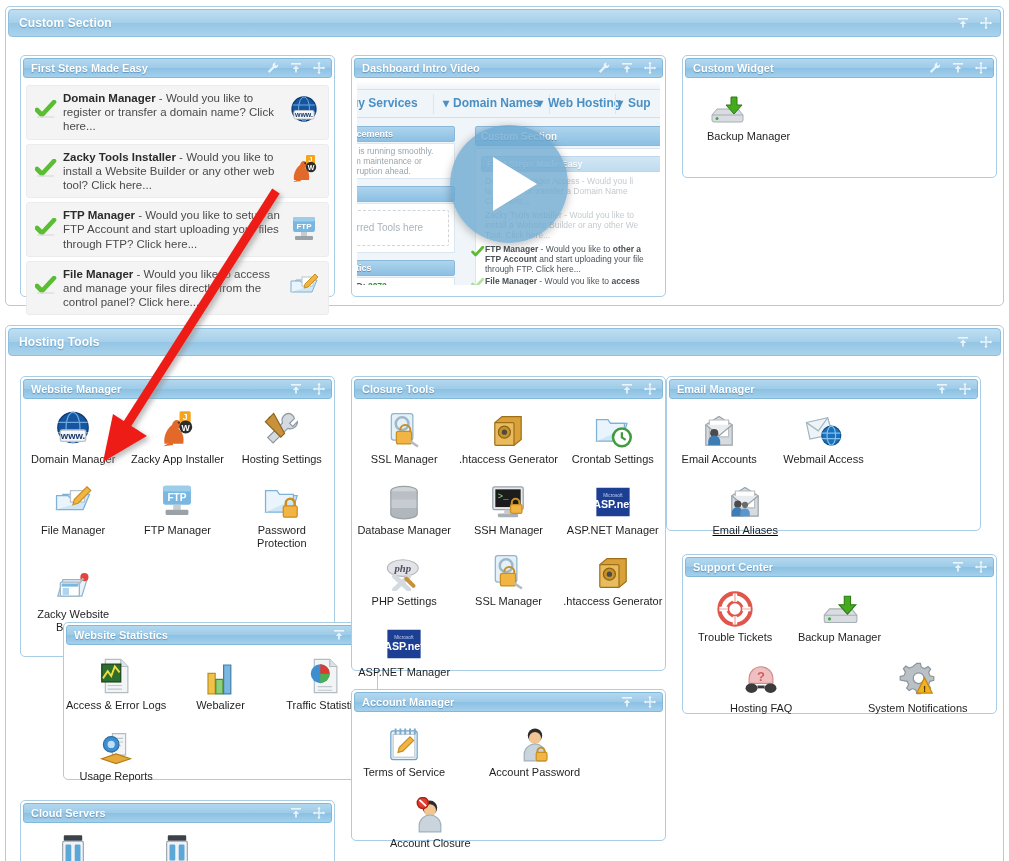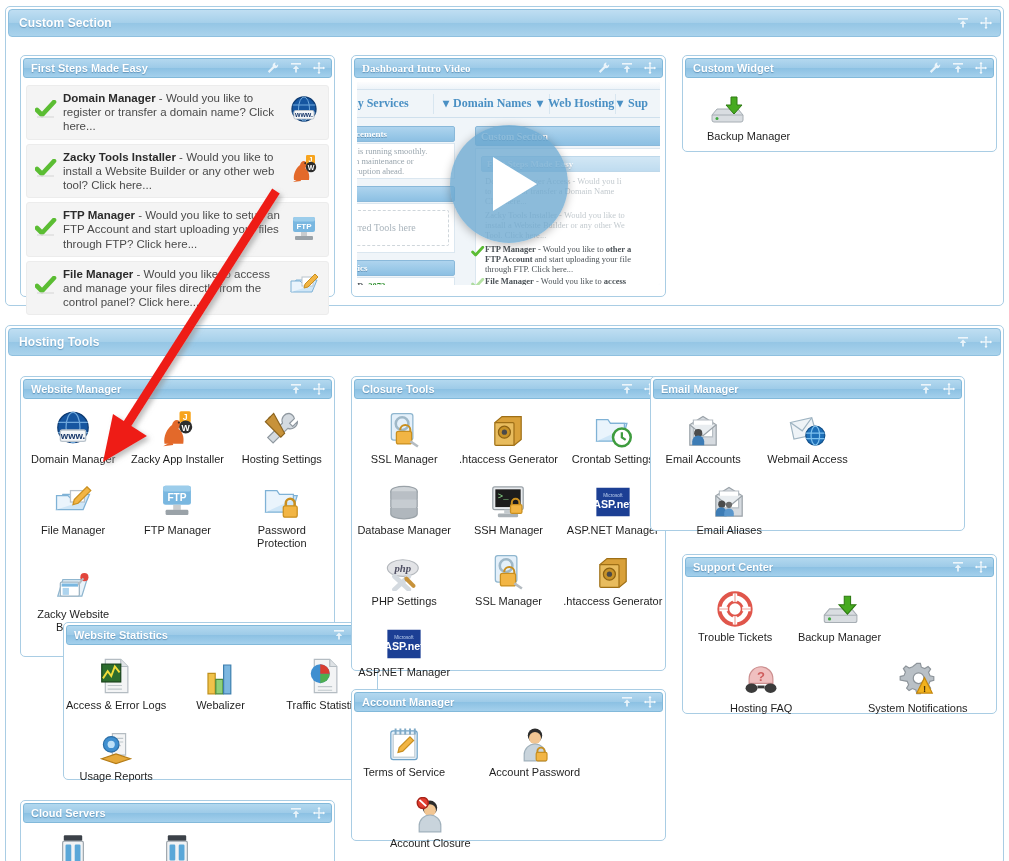--- a/index.html
+++ b/index.html
@@ -285,21 +285,21 @@
               <path d="M2 20 L2 9 H11 L13 11 H21 V14" fill="#eaf4fc" stroke="#7fb2d6"></path>
               <rect x="13" y="5" width="11" height="9" fill="#ffffff" stroke="#b9c3cc"></rect>
               <path d="M26 2 l3 3 -10 10 -4 1 1 -4z" fill="#f2b544" stroke="#c98f1f"></path>
             </svg>
           </span>
         </div>
 
       </div>
     </div>
 
-    <div class="panel" style="left:345px; top:48px; width:315px; height:242px;font-family:Liberation Serif, serif;">
+    <div class="panel" style="left:345px; top:48px; width:315px; height:242px;">
       <div class="panel-head">
         <span class="title">Dashboard Intro Video</span>
         <span class="head-tools">
           <span class="hicon">
             <svg viewBox="0 0 12 12">
                 <path d="M8.6 0.6a3 3 0 0 0-2.9 3.8L0.8 9.3l1.6 1.6 4.9-4.9a3 3 0 0 0 3.8-3.7L9.3 3.9 8 2.6z" fill="#fff" opacity=".85"></path>
               </svg>
           </span>
           <span class="hicon">
             <svg viewBox="0 0 12 12">
@@ -369,21 +369,21 @@
           <svg style="position:absolute;left:114px;top:196px;opacity:.45;" width="14" height="12" viewBox="0 0 22 20">
               <path d="M2 10 L7 15 L19 2" stroke="#5bbd33" stroke-width="4.6" fill="none" stroke-linecap="round" stroke-linejoin="round"></path>
             </svg>
         </div>
         <div class="play-btn">
           <div class="play-tri"></div>
         </div>
       </div>
     </div>
 
-    <div class="panel" style="left:676px; top:48px; width:315px; height:97px;">
+    <div class="panel" style="left:676px; top:48px; width:315px; height:123px;">
       <div class="panel-head">
         <span class="title">Custom Widget</span>
         <span class="head-tools">
           <span class="hicon">
             <svg viewBox="0 0 12 12">
                 <path d="M8.6 0.6a3 3 0 0 0-2.9 3.8L0.8 9.3l1.6 1.6 4.9-4.9a3 3 0 0 0 3.8-3.7L9.3 3.9 8 2.6z" fill="#fff" opacity=".85"></path>
               </svg>
           </span>
           <span class="hicon">
             <svg viewBox="0 0 12 12">
@@ -841,21 +841,21 @@
               <path d="M5 29 v-5 a9 9 0 0 1 18 0 v5z" fill="#c9d4dc" stroke="#9fb0bb"></path>
               <circle cx="8" cy="5" r="4.6" fill="#e23d2f" stroke="#a72318" stroke-width="1.2"></circle>
               <path d="M5.2 2.4 L10.8 7.6" stroke="#fff" stroke-width="1.6"></path>
             </svg>
           </div>
           <div class="tlabel">Account Closure</div>
         </div>
       </div>
     </div>
 
-    <div class="panel" style="left:644px; top:50px; width:315px; height:155px;">
+    <div class="panel" style="left:660px; top:50px; width:315px; height:155px;">
       <div class="panel-head">
         <span class="title">Email Manager</span>
         <span class="head-tools">
           <span class="hicon">
             <svg viewBox="0 0 12 12">
                 <rect x="1" y="1" width="10" height="1.6" fill="#fff" opacity=".85"></rect>
                 <path d="M6 3.4 L9.2 7 H6.9 V10.6 H5.1 V7 H2.8 Z" fill="#fff" opacity=".85"></path>
               </svg>
           </span>
           <span class="hicon">
@@ -884,21 +884,21 @@
             <svg width="38" height="34" viewBox="0 0 32 28">
               <path d="M2 6 L20 2 L24 16 L5 20z" fill="#eef3f7" stroke="#9fb4c2"></path>
               <path d="M2 6 L12 13 L20 2" fill="none" stroke="#9fb4c2"></path>
               <circle cx="23" cy="17" r="8" fill="#1d6fb8" stroke="#12508a"></circle>
               <ellipse cx="23" cy="17" rx="3.6" ry="8" fill="none" stroke="#7fc2ef"></ellipse>
               <path d="M15.2 15 h15.6 M15.2 19.5 h15.6" stroke="#7fc2ef"></path>
             </svg>
           </div>
           <div class="tlabel">Webmail Access</div>
         </div>
-        <div class="tile" style="width:50%;">
+        <div class="tile" style="width:50%;text-decoration:underline;">
           <div class="tico">
             <svg width="36" height="34" viewBox="0 0 30 28">
               <path d="M4 8 L15 1 L26 8 v17 H4z" fill="#d6dbe0" stroke="#9aa2a8"></path>
               <path d="M7 4 h16 v14 H7z" fill="#ffffff" stroke="#b7bec4"></path>
               <path d="M4 8 L15 17 L26 8" fill="#e9edf0" stroke="#9aa2a8"></path>
               <circle cx="9" cy="15" r="3" fill="#4b4b4b"></circle>
               <circle cx="15" cy="15.5" r="2.6" fill="#6b6b6b"></circle>
               <path d="M4 25 v-3 a4.5 4.5 0 0 1 9 0 v3z" fill="#3d7cb5"></path>
               <path d="M11 25 v-2.5 a4 4 0 0 1 8 0 v2.5z" fill="#5b97cc"></path>
             </svg>

